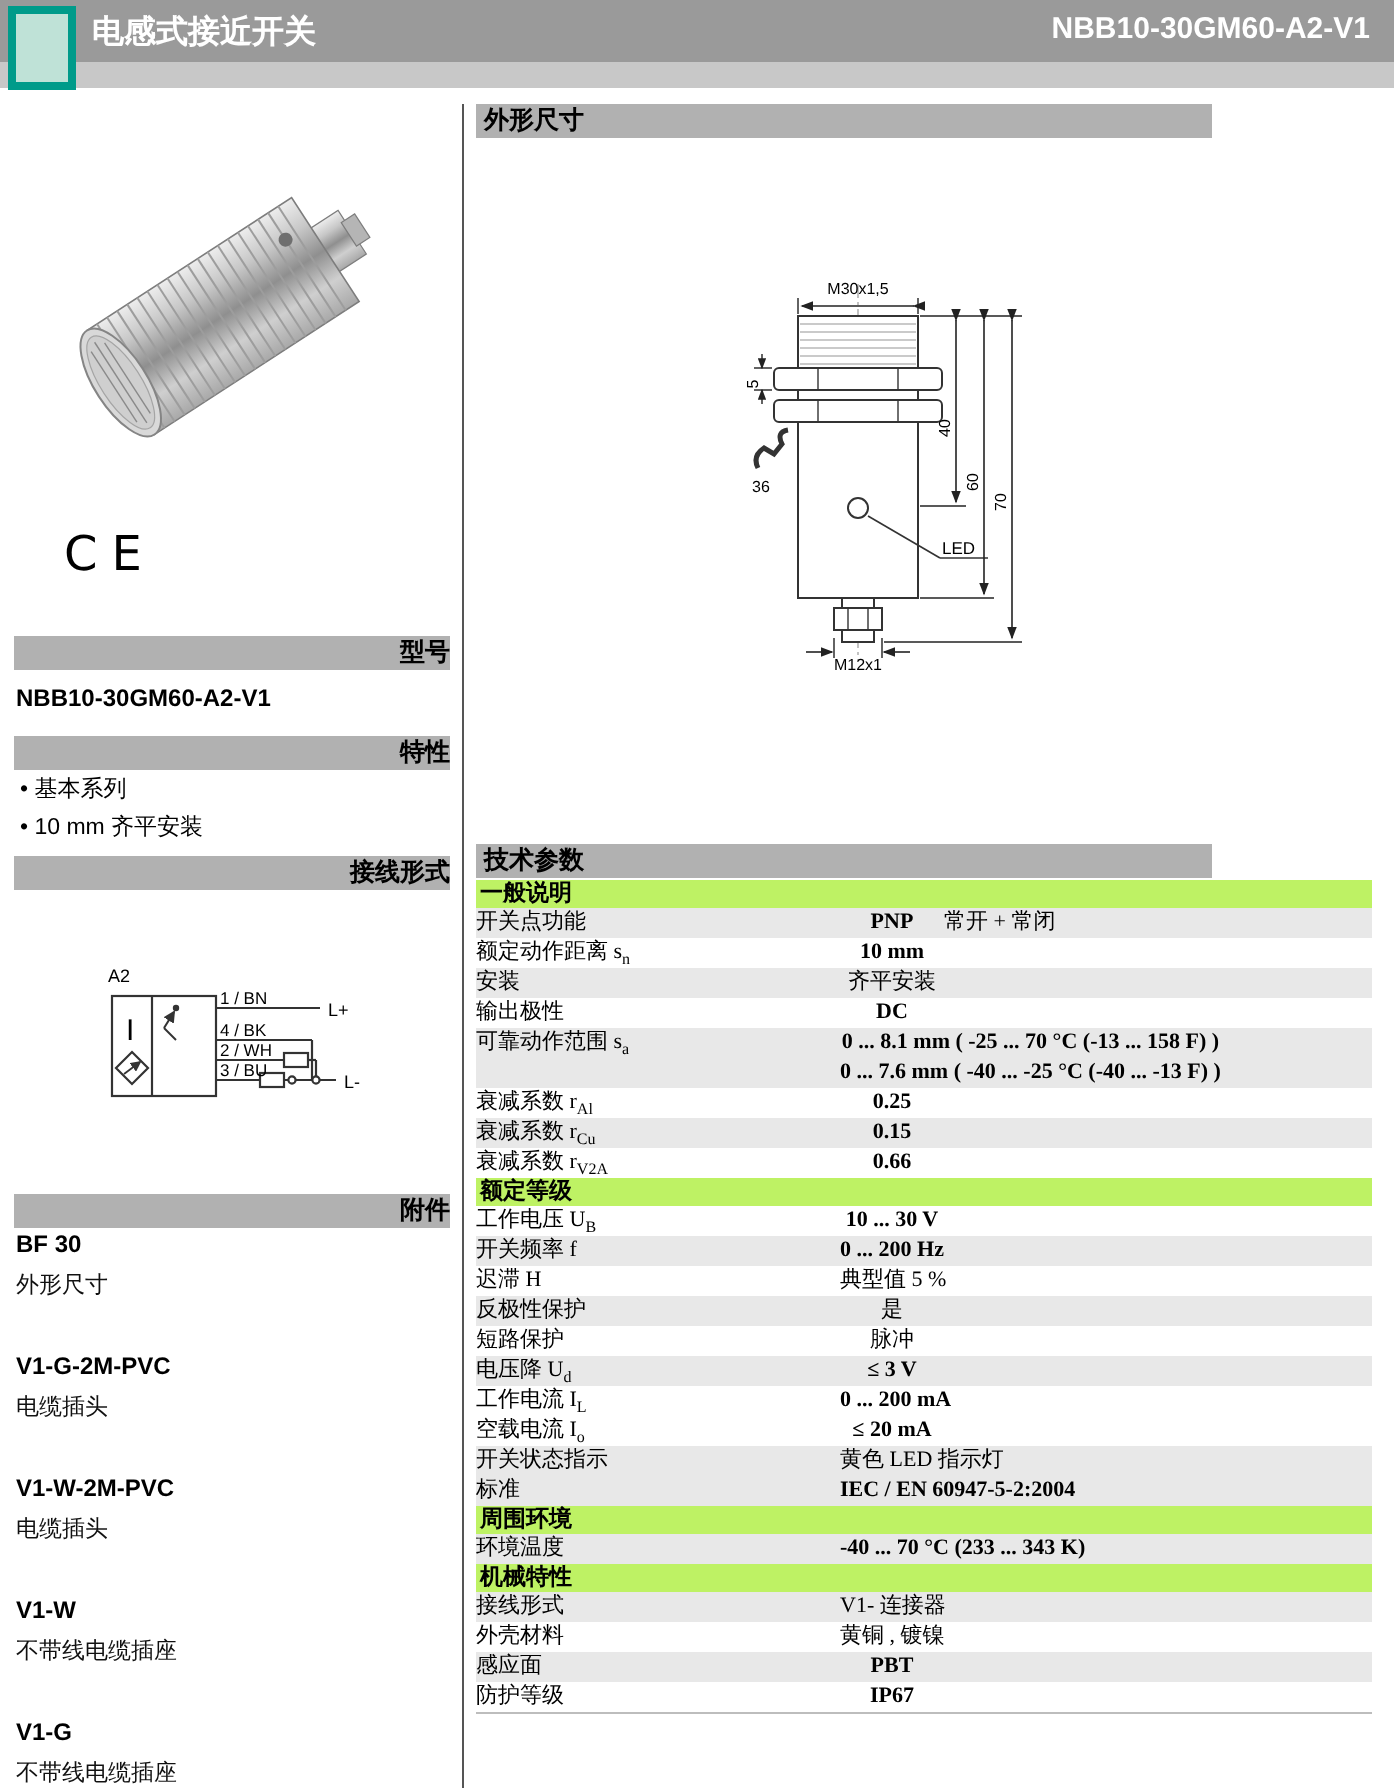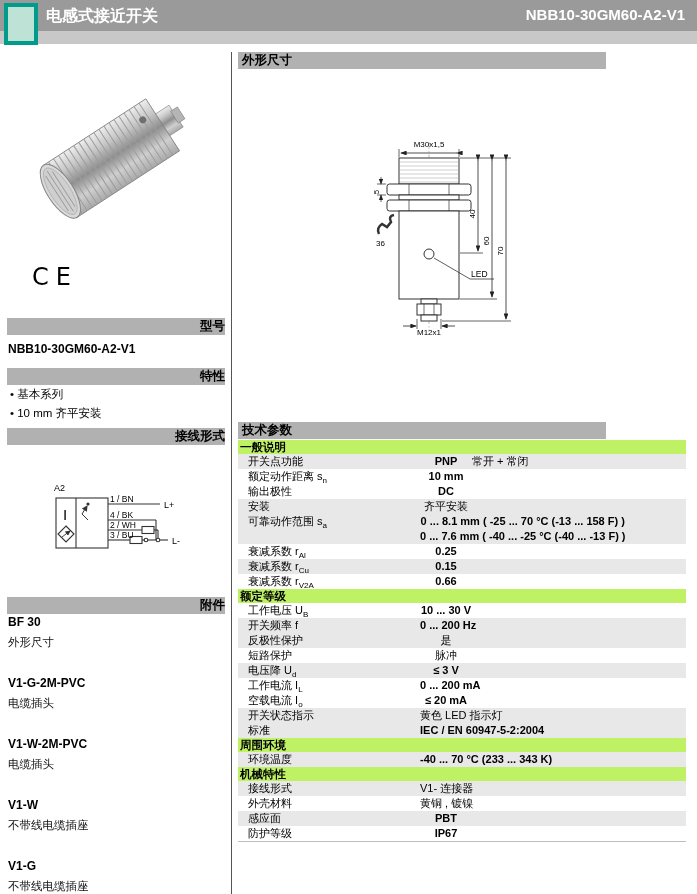--- a/index.html
+++ b/index.html
@@ -28,21 +28,21 @@
       font-family:"DejaVu Sans",sans-serif;}
   .acc{left:8px;top:615px;width:215px;font-size:11.5px;}
   .acc .m{font-weight:bold;font-size:12px;margin-top:26px;}
   .acc .d{margin-top:6px;color:#111;}
   .acc .m:first-child{margin-top:0;}
   
   #spec-table{left:238px;top:440px;width:448px;border-bottom:1px solid #bdbdbd;}
   .spec-section-header{height:14px;line-height:15px;font-size:11.5px;font-weight:bold;
                        padding-left:2px;background:#bef264;}
   .spec-row{position:relative;height:15px;line-height:15px;font-size:11px;
-            padding-left:10px;box-sizing:border-box;background:#fff;}
+            box-sizing:border-box;background:#fff;font-family:Liberation Serif, serif;}
   .spec-row.shaded{background:#e8e8e8;}
   .spec-row.tall{height:30px;line-height:15px;}
   .spec-label{white-space:nowrap;}
   .spec-label sub{font-size:8px;}
   .spec-value{position:absolute;left:182px;top:0;white-space:nowrap;text-align:center;}
   .spec-value.bold .v1,.spec-value.bold div{font-weight:bold;}
   .spec-value .v1{display:inline-block;min-width:52px;}
   svg text{font-family:"Liberation Sans","DejaVu Sans",sans-serif;}
 </style>
 </head>
@@ -244,32 +244,33 @@
   <text x="101" y="78" font-size="8" text-anchor="middle" transform="rotate(-90 101 78)">40</text>
   <text x="115" y="105" font-size="8" text-anchor="middle" transform="rotate(-90 115 105)">60</text>
   <text x="129" y="115" font-size="8" text-anchor="middle" transform="rotate(-90 129 115)">70</text>
 </svg>
 
 <div class="abs bar bar-r" style="top:422px">技术参数</div>
 <div class="abs" id="spec-table">
     <div class="spec-section-header">一般说明</div>
     <div class="spec-row shaded"><span class="spec-label">开关点功能</span><span class="spec-value bold"><span class="v1">PNP</span><span>常开 + 常闭</span></span></div>
     <div class="spec-row"><span class="spec-label">额定动作距离  s<sub>n</sub></span><span class="spec-value bold"><span class="v1">10 mm</span></span></div>
+    <div class="spec-row shaded"><span class="spec-label">安装</span><span class="spec-value"><span class="v1">齐平安装</span></span></div>
     <div class="spec-row"><span class="spec-label">输出极性</span><span class="spec-value bold"><span class="v1">DC</span></span></div>
-    <div class="spec-row shaded"><span class="spec-label">安装</span><span class="spec-value"><span class="v1">齐平安装</span></span></div>
     <div class="spec-row shaded tall"><span class="spec-label">可靠动作范围 s<sub>a</sub></span><span class="spec-value bold">
         <div>0 ... 8.1 mm ( -25 ... 70 °C (-13 ... 158 F) )</div>
         <div>0 ... 7.6 mm ( -40 ... -25 °C (-40 ... -13 F) )</div>
       </span></div>
     <div class="spec-row"><span class="spec-label">衰减系数 r<sub>Al</sub></span><span class="spec-value bold"><span class="v1">0.25</span></span></div>
     <div class="spec-row shaded"><span class="spec-label">衰减系数 r<sub>Cu</sub></span><span class="spec-value bold"><span class="v1">0.15</span></span></div>
     <div class="spec-row"><span class="spec-label">衰减系数 r<sub>V2A</sub></span><span class="spec-value bold"><span class="v1">0.66</span></span></div>
     <div class="spec-section-header">额定等级</div>
     <div class="spec-row"><span class="spec-label">工作电压  U<sub>B</sub></span><span class="spec-value bold"><span class="v1">10 ... 30 V</span></span></div>
     <div class="spec-row shaded"><span class="spec-label">开关频率 f</span><span class="spec-value bold"><span class="v1">0 ... 200 Hz</span></span></div>
+    <div class="spec-row"><span class="spec-label">迟滞 H</span><span class="spec-value"><span class="v1">典型值 5 %</span></span></div>
     <div class="spec-row shaded"><span class="spec-label">反极性保护</span><span class="spec-value"><span class="v1">是</span></span></div>
     <div class="spec-row"><span class="spec-label">短路保护</span><span class="spec-value"><span class="v1">脉冲</span></span></div>
     <div class="spec-row shaded"><span class="spec-label">电压降  U<sub>d</sub></span><span class="spec-value bold"><span class="v1">≤ 3 V</span></span></div>
     <div class="spec-row"><span class="spec-label">工作电流  I<sub>L</sub></span><span class="spec-value bold"><span class="v1">0 ... 200 mA</span></span></div>
     <div class="spec-row"><span class="spec-label">空载电流 I<sub>o</sub></span><span class="spec-value bold"><span class="v1">≤ 20 mA</span></span></div>
     <div class="spec-row shaded"><span class="spec-label">开关状态指示</span><span class="spec-value"><span class="v1">黄色 LED 指示灯</span></span></div>
     <div class="spec-row shaded"><span class="spec-label">标准</span><span class="spec-value bold"><span class="v1">IEC / EN 60947-5-2:2004</span></span></div>
     <div class="spec-section-header">周围环境</div>
     <div class="spec-row shaded"><span class="spec-label">环境温度</span><span class="spec-value bold"><span class="v1">-40 ... 70 °C (233 ... 343 K)</span></span></div>
     <div class="spec-section-header">机械特性</div>

